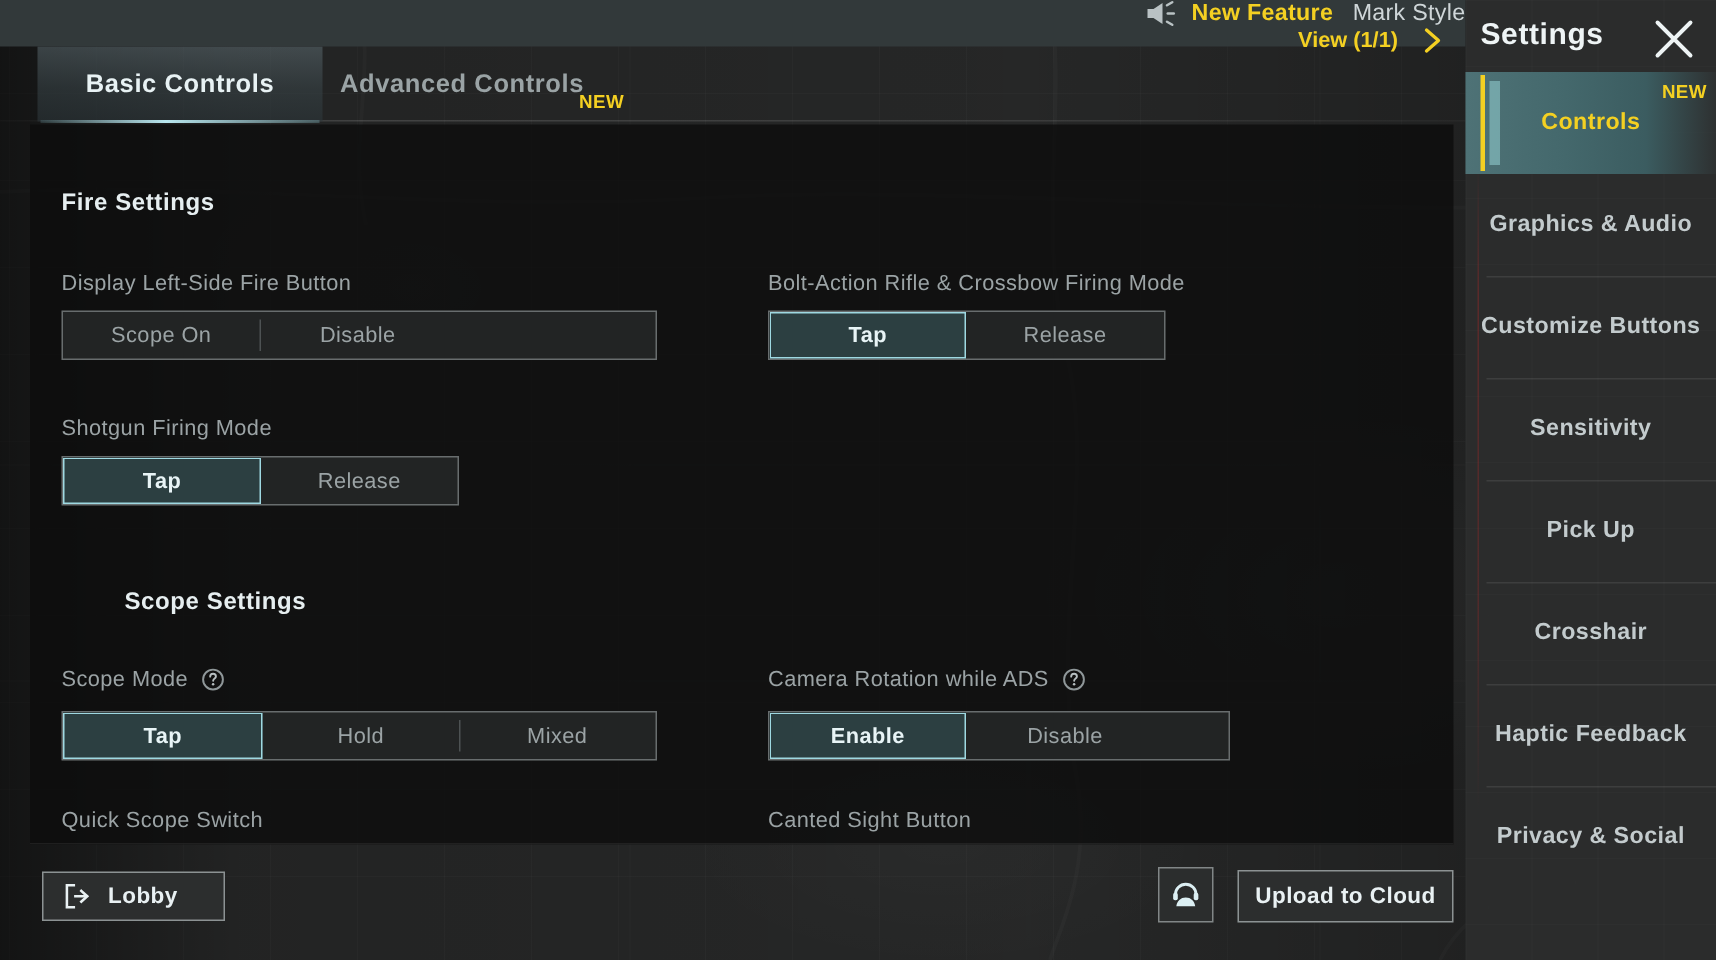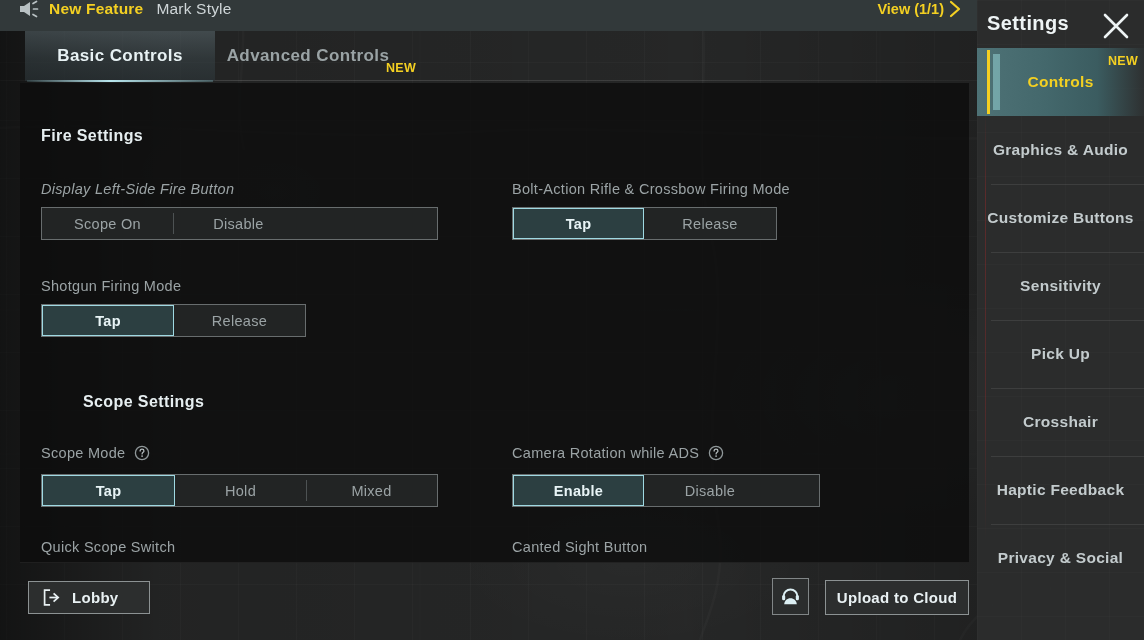--- a/index.html
+++ b/index.html
@@ -47,22 +47,23 @@
   }
 
   
   .topbar {
     position: absolute;
     left: 0; top: 0;
     width: 977px;
     height: 31px;
     background: #32393a;
     display: flex;
-    align-items: flex-start;
+    align-items: flex-end;
     z-index: 20;
+    flex-direction: column;
   }
   .topbar-left { display: flex; align-items: center; gap: 9px; padding-left: 18px; }
   .speaker-icon { display: block; }
   .feature-tag {
     color: #f4d022;
     font-size: 15.5px;
     font-weight: bold;
     letter-spacing: 0.2px;
     white-space: nowrap;
   }
@@ -70,21 +71,21 @@
     color: #cfd6d8;
     font-size: 15.5px;
     letter-spacing: 0.2px;
     white-space: nowrap;
     margin-left: 4px;
   }
   .topbar-right {
     margin-left: auto;
     display: flex;
     align-items: center;
-    gap: 4px;
+    gap: 16px;
     padding-right: 14px;
     color: #f4d022;
     font-size: 14.5px;
     font-weight: bold;
   }
   .chev-right { display: block; }
 
   
   .tabstrip {
     position: absolute;
@@ -425,21 +426,21 @@
     <div class="tab tab-advanced">
       <span>Advanced Controls</span>
     </div>
     <div class="tab-new-badge">NEW</div>
   </div>
 
   <div class="content">
 
     <div class="section-title" style="left:21px; top:44px;">Fire Settings</div>
 
-    <div class="setting-label" style="left:21px; top:98px;font-style:italic;">
+    <div class="setting-label" style="left:21px; top:98px;">
       <span>Display Left-Side Fire Button</span>
     </div>
     <div class="segmented" style="left:21px; top:124px; width:397px;">
       <div class="seg" style="width:131px;">Scope On</div>
       <div class="seg" style="width:131px;">Disable</div>
     </div>
 
     <div class="setting-label" style="left:492px; top:98px;">
       <span>Bolt-Action Rifle &amp; Crossbow Firing Mode</span>
     </div>

